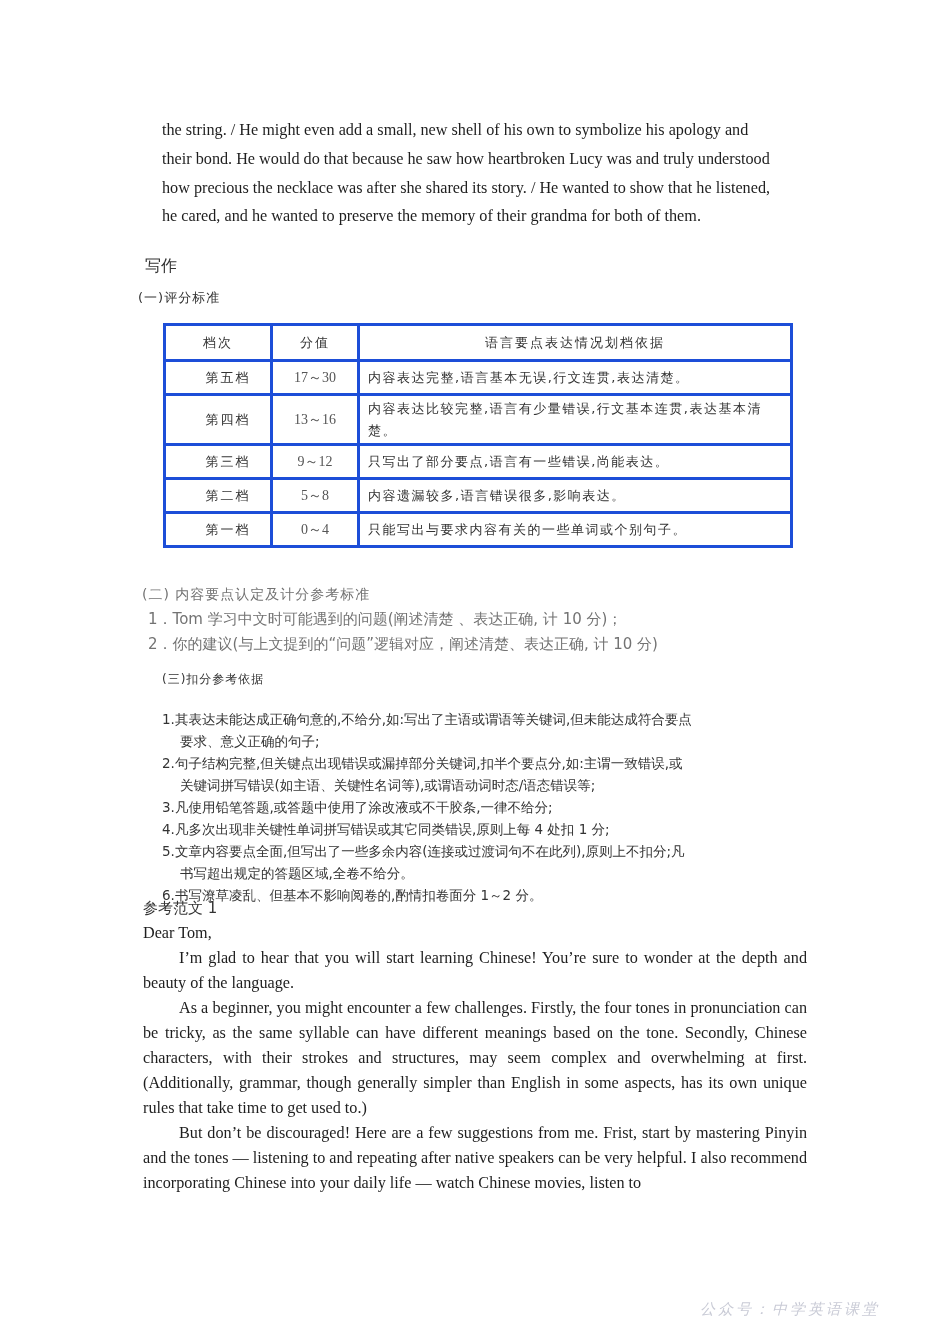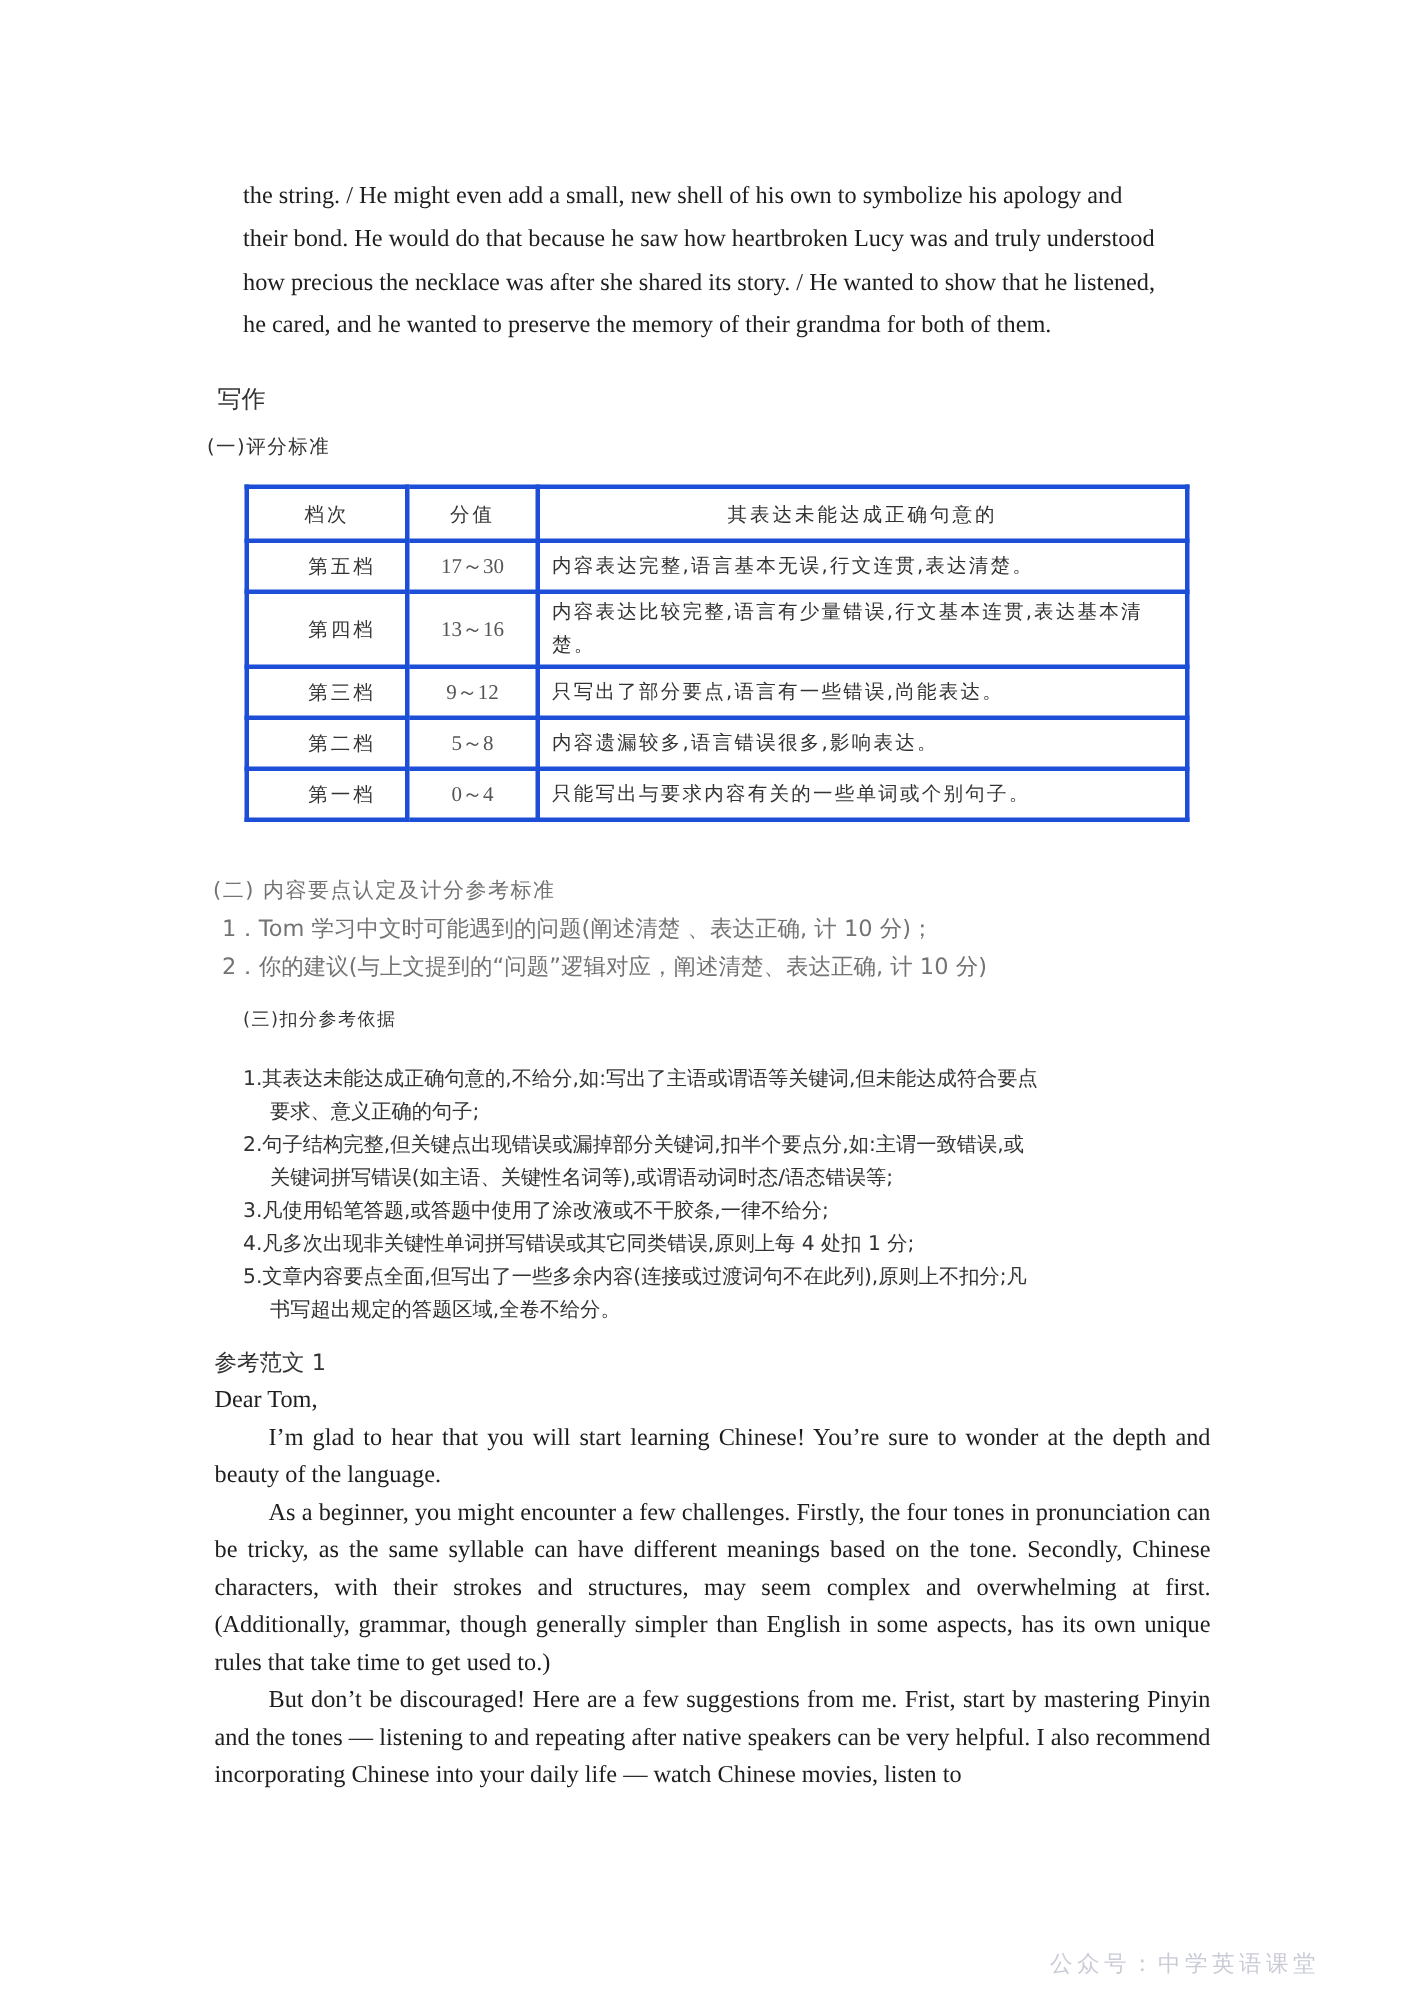--- a/index.html
+++ b/index.html
@@ -31,41 +31,41 @@
   .deduct { left: 162px; top: 668px; width: 640px; font-size: 13.5px; line-height: 22px; color: #333; }
   .deduct .head { font-size: 12px; letter-spacing: 1px; margin-bottom: 18px; }
   .deduct .item { padding-left: 0; text-indent: 0; }
   .deduct .cont { padding-left: 18px; }
 
   .essay { left: 143px; top: 896px; width: 664px; font-size: 16.2px; line-height: 25px; color: #1e1e1e; }
   .essay .ttl { font-size: 15px; color: #333; }
   .essay p { margin: 0; text-align: justify; }
   .essay p.ind { text-indent: 36px; }
 
-  .watermark { left: 700px; top: 1300px; font-size: 15px; color: #c9cbd6; letter-spacing: 3px; }
+  .watermark { left: 700px; top: 1300px; font-size: 15px; color: #c9cbd6; letter-spacing: 3px; font-style: italic; }
 </style>
 </head>
 <body>
 
 <div class="abs eng-block serif">
   <p>the string. / He might even add a small, new shell of his own to symbolize his apology and</p>
   <p>their bond. He would do that because he saw how heartbroken Lucy was and truly understood</p>
   <p>how precious the necklace was after she shared its story. / He wanted to show that he listened,</p>
   <p>he cared, and he wanted to preserve the memory of their grandma for both of them.</p>
 </div>
 
 <div class="abs section-title cn" style="left:145px; top:256px;">写作</div>
 <div class="abs sub-title cn" style="left:138px; top:289px;">(一)评分标准</div>
 
 <table class="rubric cn">
   <thead>
     <tr>
       <th style="width:68px;">档次</th>
       <th style="width:68px;">分值</th>
-      <th>其表达未能达成正确句意的</th>
+      <th>语言要点表达情况划档依据</th>
     </tr>
   </thead>
   <tbody>
     <tr class="r">
       <td class="lvl">第五档</td>
       <td class="score">17～30</td>
       <td class="desc">内容表达完整,语言基本无误,行文连贯,表达清楚。</td>
     </tr>
     <tr class="r-tall">
       <td class="lvl">第四档</td>
@@ -99,20 +99,21 @@
 <div class="abs deduct cn">
   <div class="head">(三)扣分参考依据</div>
   <div class="item">1.其表达未能达成正确句意的,不给分,如:写出了主语或谓语等关键词,但未能达成符合要点</div>
   <div class="cont">要求、意义正确的句子;</div>
   <div class="item">2.句子结构完整,但关键点出现错误或漏掉部分关键词,扣半个要点分,如:主谓一致错误,或</div>
   <div class="cont">关键词拼写错误(如主语、关键性名词等),或谓语动词时态/语态错误等;</div>
   <div class="item">3.凡使用铅笔答题,或答题中使用了涂改液或不干胶条,一律不给分;</div>
   <div class="item">4.凡多次出现非关键性单词拼写错误或其它同类错误,原则上每 4 处扣 1 分;</div>
   <div class="item">5.文章内容要点全面,但写出了一些多余内容(连接或过渡词句不在此列),原则上不扣分;凡</div>
   <div class="cont">书写超出规定的答题区域,全卷不给分。</div>
+  <div class="item">6.书写潦草凌乱、但基本不影响阅卷的,酌情扣卷面分 1～2 分。</div>
 </div>
 
 <div class="abs essay serif">
   <div class="ttl cn">参考范文 1</div>
   <p>Dear Tom,</p>
   <p class="ind">I’m glad to hear that you will start learning Chinese! You’re sure to wonder at the depth and beauty of the language.</p>
   <p class="ind">As a beginner, you might encounter a few challenges. Firstly, the four tones in pronunciation can be tricky, as the same syllable can have different meanings based on the tone. Secondly, Chinese characters, with their strokes and structures, may seem complex and overwhelming at first. (Additionally, grammar, though generally simpler than English in some aspects, has its own unique rules that take time to get used to.)</p>
   <p class="ind">But don’t be discouraged! Here are a few suggestions from me. Frist, start by mastering Pinyin and the tones — listening to and repeating after native speakers can be very helpful. I also recommend incorporating Chinese into your daily life — watch Chinese movies, listen to</p>
 </div>
 

